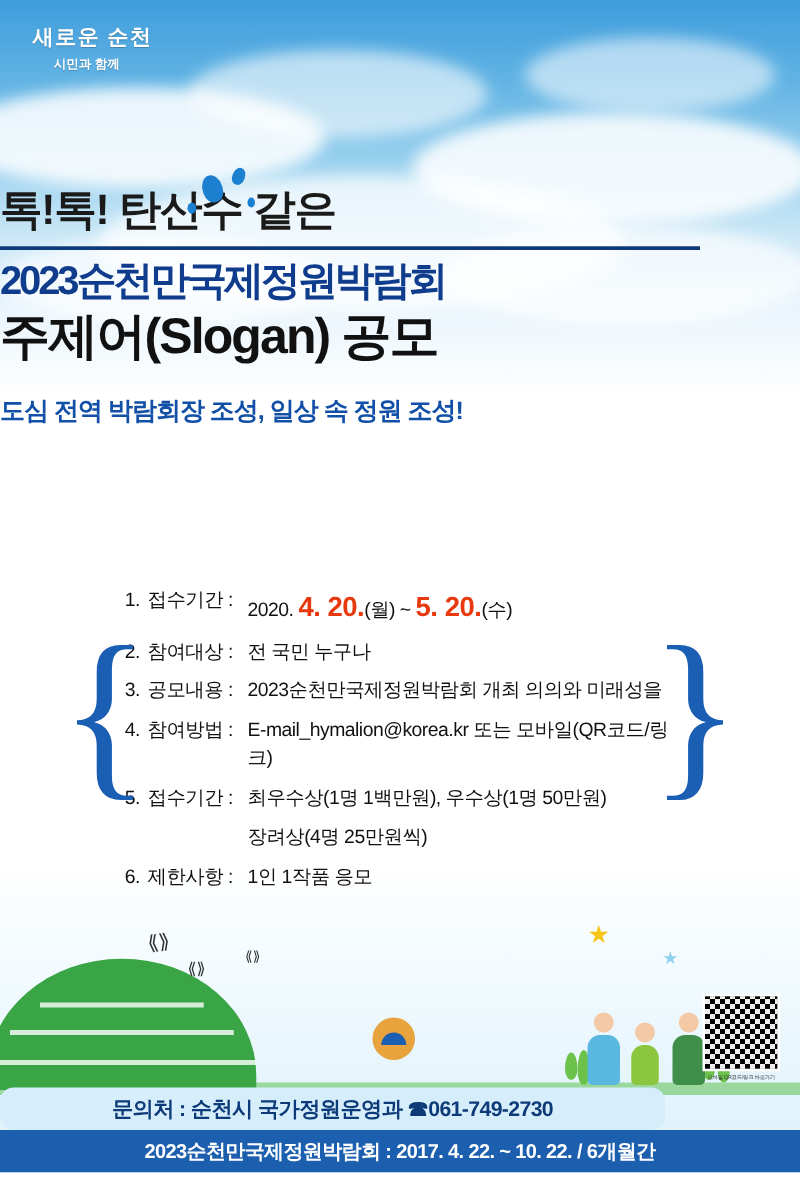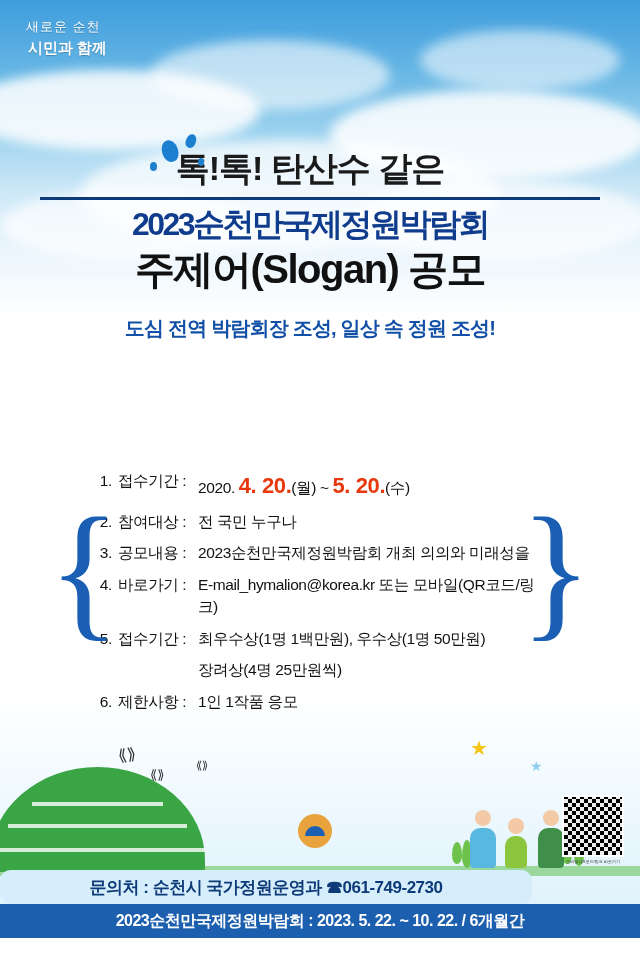--- a/index.html
+++ b/index.html
@@ -49,43 +49,40 @@
   
   .city-logo {
     position: absolute;
     left: 26px;
     top: 18px;
     width: 120px;
     color: #ffffff;
     z-index: 6;
   }
   .city-logo .l1 {
-    font-size: 13px;
+    font-size: 17px;
     letter-spacing: 1px;
-    font-weight: normal;
+    font-weight: bold;
     text-shadow: 0 1px 1px rgba(0,0,0,.25);
   }
   .city-logo .l2 {
-    font-size: 15px;
+    font-size: 10px;
     margin-top: 3px;
-    margin-left: 2px;
+    margin-left: 17px;
     font-weight: bold;
     text-shadow: 0 1px 1px rgba(0,0,0,.25);
-    font-family: Liberation Serif, serif;
   }
 
   
   .headline-wrap {
     position: absolute;
     left: 0;
     top: 150px;
     width: 540px;
-    text-align: center;
     z-index: 8;
-    padding-left: 40px;
   }
   .droplets {
     position: absolute;
     left: 148px;
     top: -18px;
     width: 70px;
     height: 60px;
   }
   .drop {
     position: absolute;
@@ -395,21 +392,21 @@
       </li>
 
       <li class="item">
         <span class="num">3.</span>
         <span class="label">공모내용 :</span>
         <span class="value">2023순천만국제정원박람회 개최 의의와 미래성을</span>
       </li>
 
       <li class="item">
         <span class="num">4.</span>
-        <span class="label">바로가기 :</span>
+        <span class="label">참여방법 :</span>
         <span class="value">E-mail_hymalion@korea.kr 또는 모바일(QR코드/링크)</span>
       </li>
 
       <li class="item">
         <span class="num">5.</span>
         <span class="label">접수기간 :</span>
         <span class="value">최우수상(1명 1백만원), 우수상(1명 50만원)</span>
       </li>
       <li class="item">
         <span class="cont">장려상(4명 25만원씩)</span>
@@ -460,17 +457,17 @@
   <div class="qr">
     <div class="code"></div>
     <div class="cap">모바일 QR코드/링크 바로가기</div>
   </div>
 
   <div class="contact-bar">
     <span class="txt">문의처 : 순천시 국가정원운영과 ☎061-749-2730</span>
   </div>
 
   <div class="blue-bar">
-    <span class="txt">2023순천만국제정원박람회 : 2023. 5. 22. ~ 10. 22. / 6개월간</span>
+    <span class="txt">2023순천만국제정원박람회 : 2017. 4. 22. ~ 10. 22. / 6개월간</span>
   </div>
 
   <div class="white-strip"></div>
 </div>
 
 </body></html>

